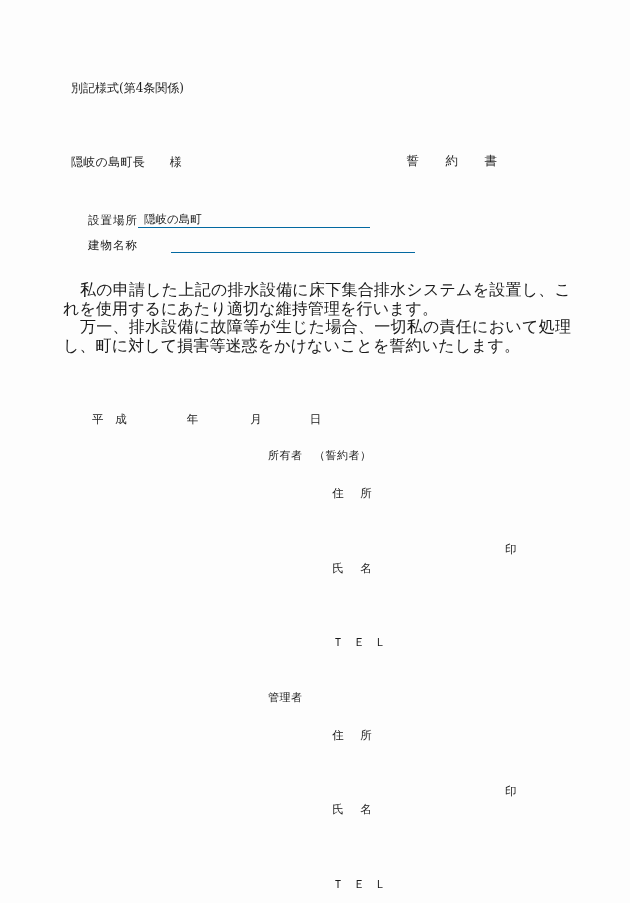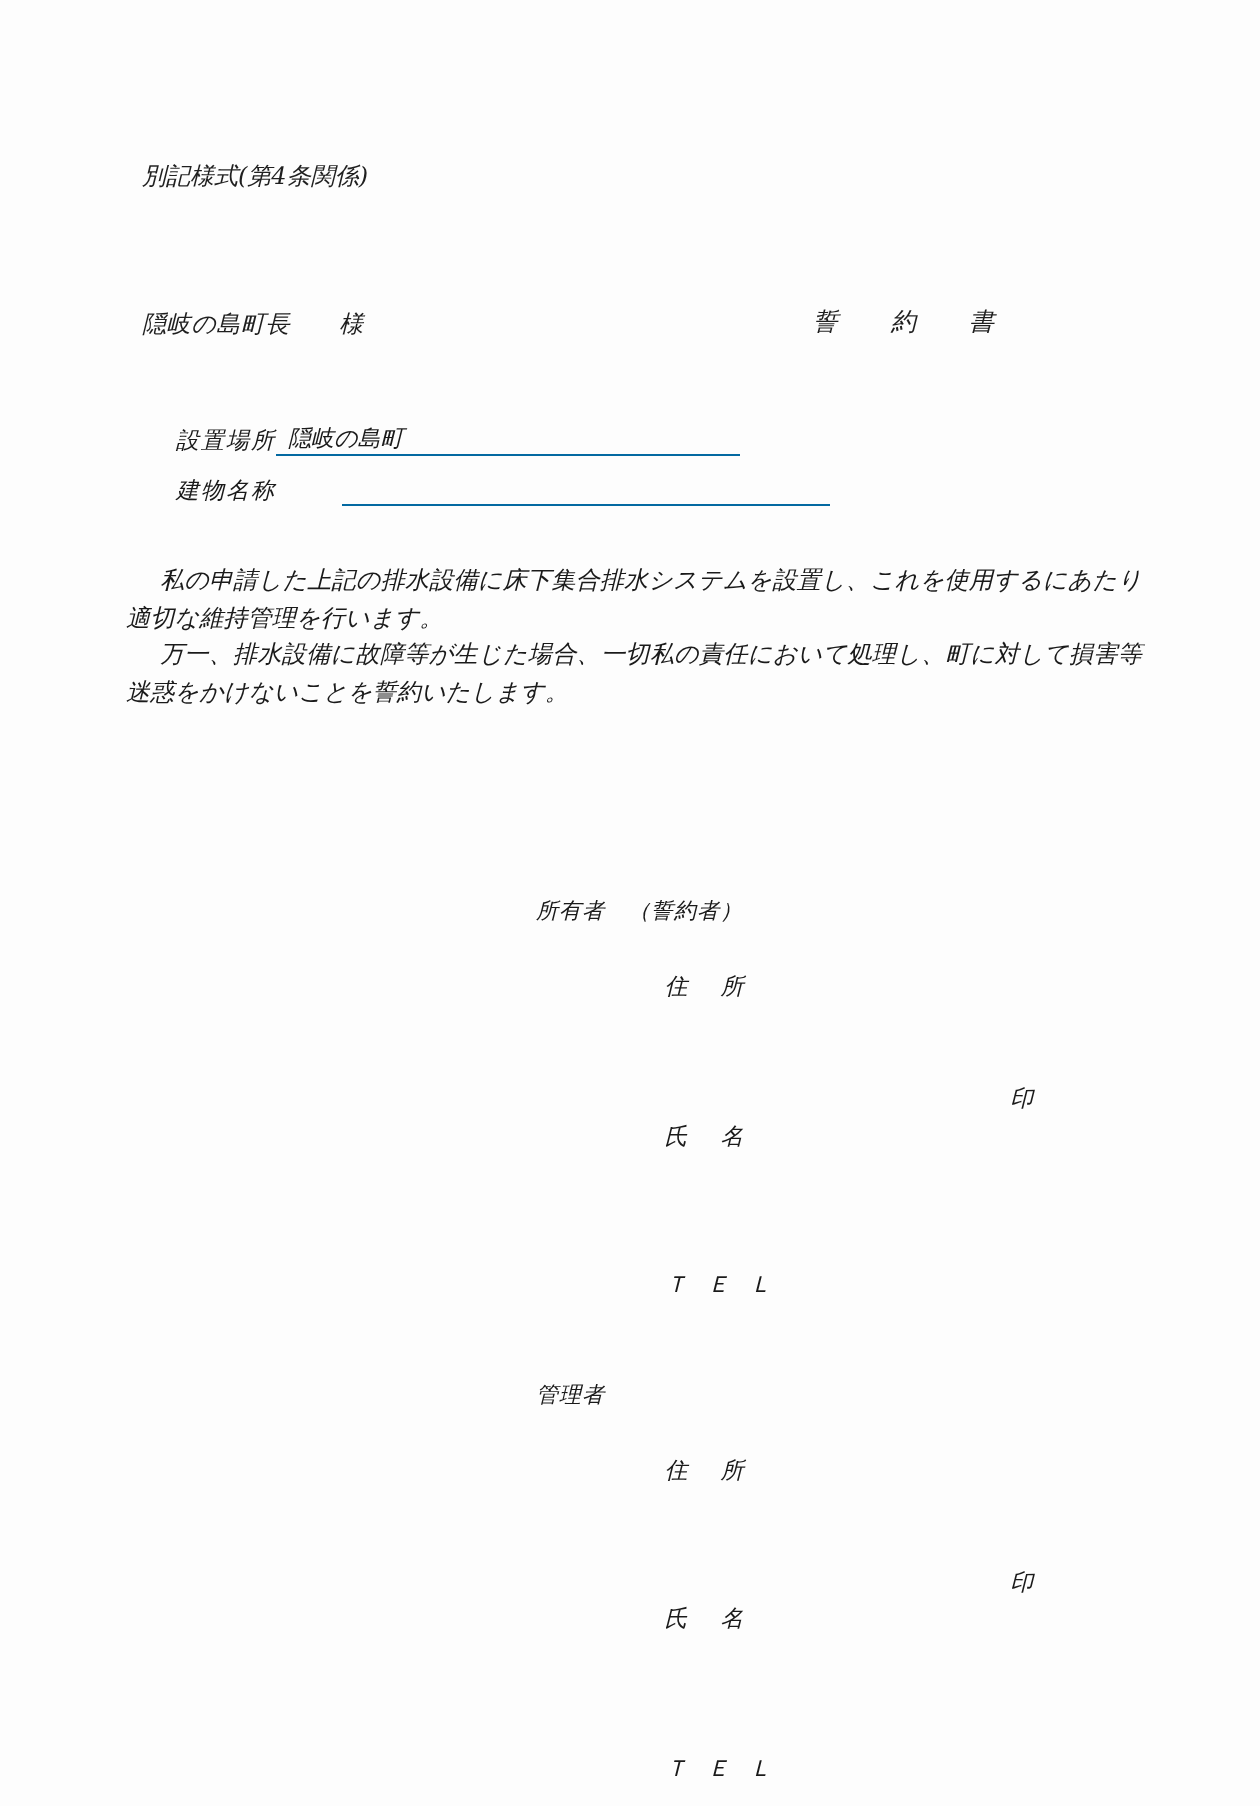--- a/index.html
+++ b/index.html
@@ -10,21 +10,20 @@
   body {
     font-family: "DejaVu Serif", "Liberation Serif", serif;
     color: #1a1a1a;
   }
   .page {
     position: relative;
     width: 630px;
     height: 903px;
     background: #fdfdfd;
     overflow: hidden;
-    font-style: italic;
   }
 
   
   .t {
     position: absolute;
     white-space: pre;
     font-size: 11.5px;
     line-height: 1.35;
     color: #1f1f1f;
   }
@@ -85,21 +84,21 @@
   .field-row.r2 .field-rule { width: 244px; }
 
   
   .body-block {
     position: absolute;
     left: 63px;
     top: 281px;
     width: 508px;
   }
   .para {
-    font-size: 12px;
+    font-size: 16px;
     line-height: 18.6px;
     text-indent: 17px;
     margin: 0;
     text-align: justify;
     letter-spacing: 0.1px;
   }
 
   
   .date-line {
     position: absolute;
@@ -162,20 +161,29 @@
   <div class="field-row r2">
     <span class="field-label">建物名称</span>
     <span class="field-rule"></span>
   </div>
 
   <div class="body-block">
     <p class="para">私の申請した上記の排水設備に床下集合排水システムを設置し、これを使用するにあたり適切な維持管理を行います。</p>
     <p class="para">万一、排水設備に故障等が生じた場合、一切私の責任において処理し、町に対して損害等迷惑をかけないことを誓約いたします。</p>
   </div>
 
+  <div class="date-line">
+    <span class="date-era">平 成</span>
+    <span class="date-gap-y"></span>
+    <span>年</span>
+    <span class="date-gap-m"></span>
+    <span>月</span>
+    <span class="date-gap-d"></span>
+    <span>日</span>
+  </div>
 
   <div class="sig-area">
 
     <div class="sig-group">
       <div class="sig-heading">所有者　（誓約者）</div>
       <div class="sig-row">
         <span class="sig-row-label">住　所</span>
         <span class="seal"></span>
       </div>
       <div class="sig-row">

